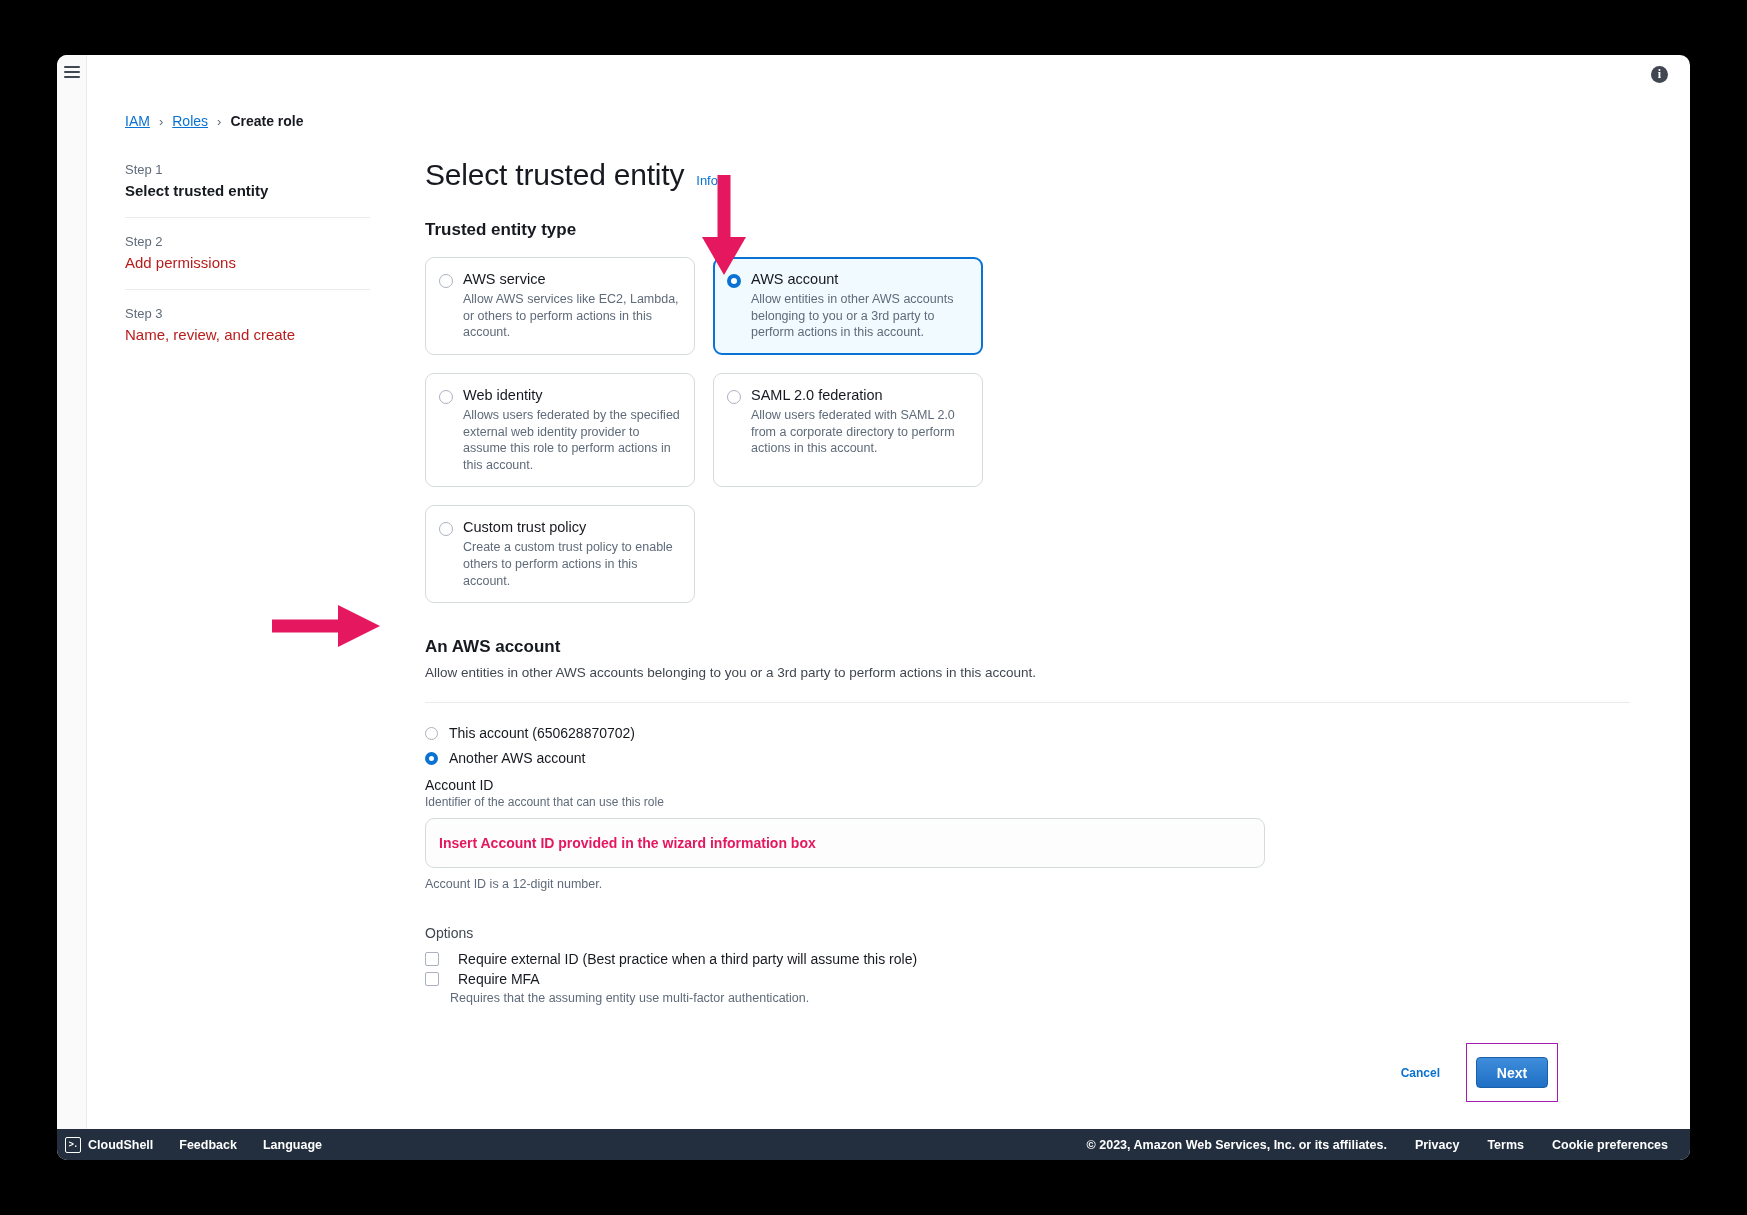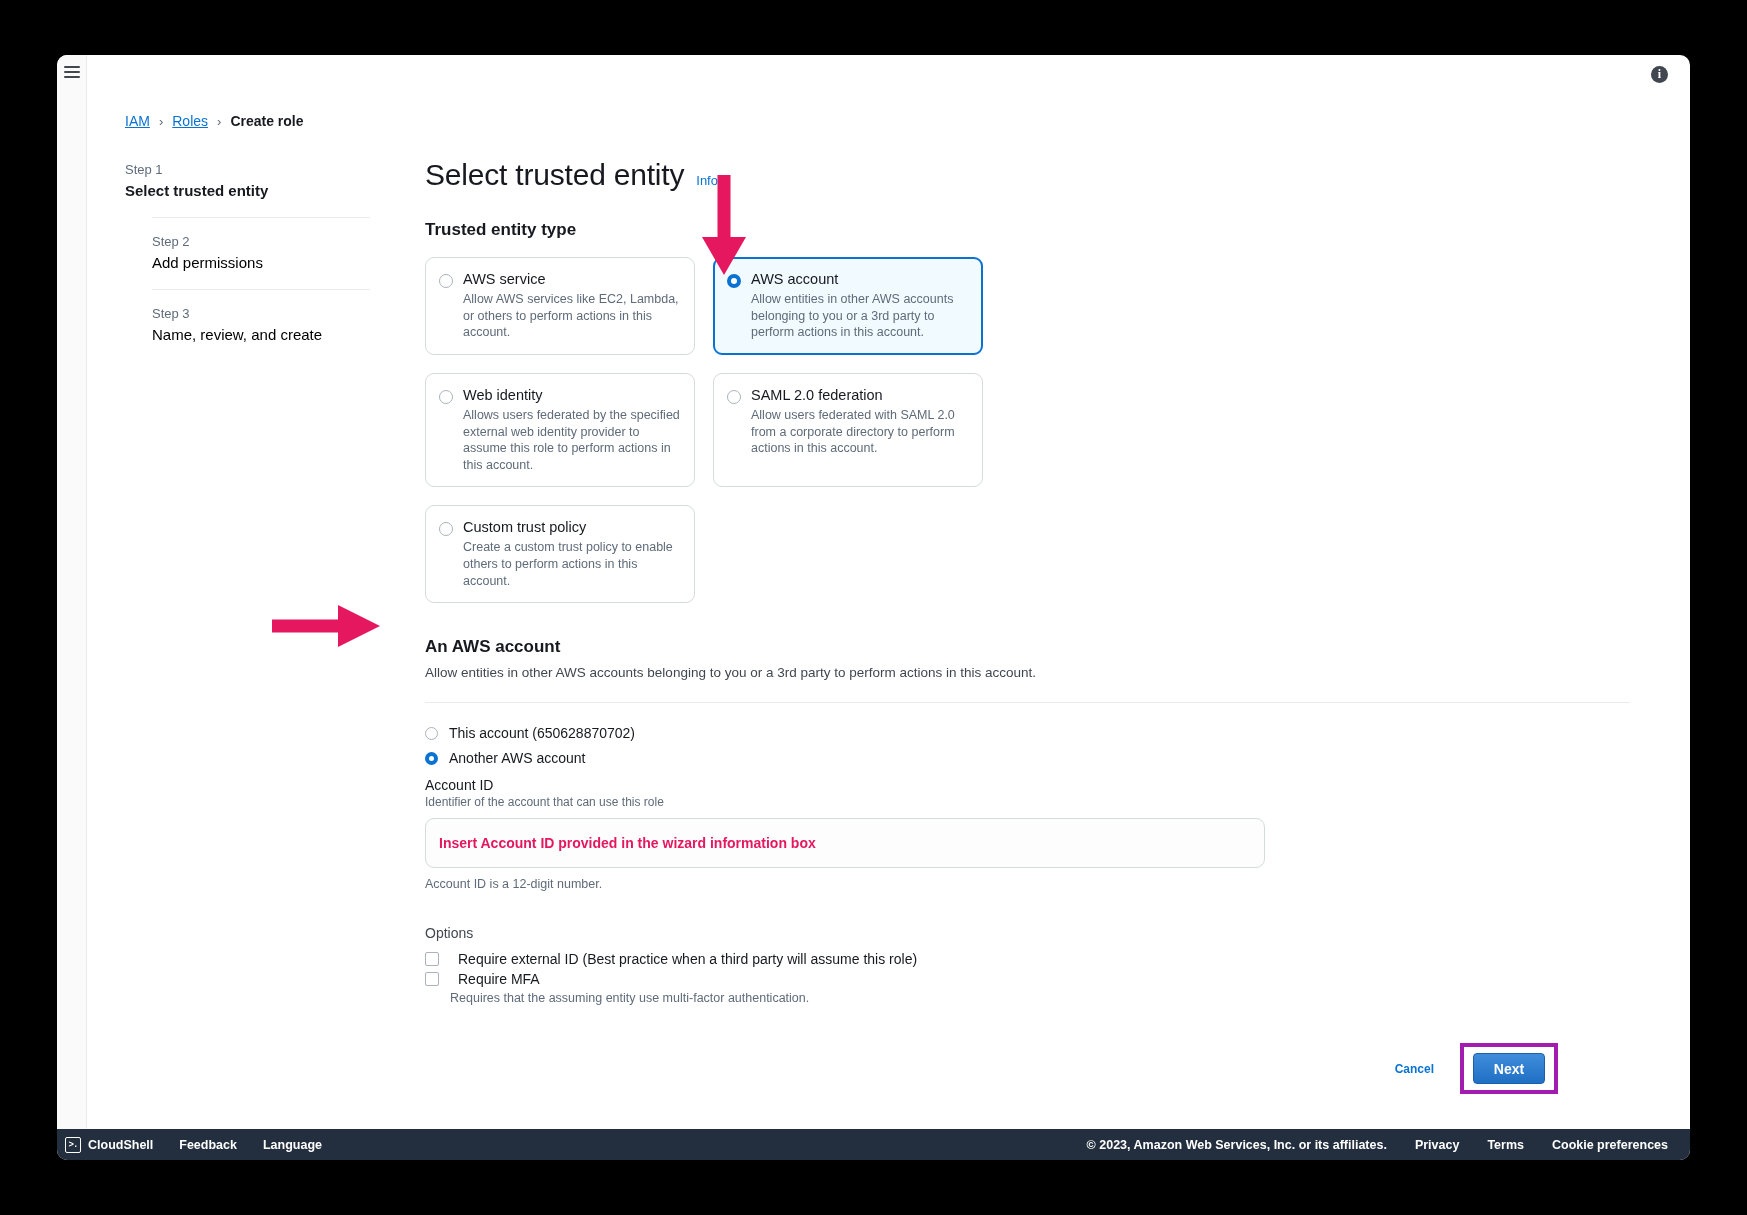--- a/index.html
+++ b/index.html
@@ -69,23 +69,23 @@
     display: flex; align-items: center; gap: 9px;
     font-size: 14px; margin-bottom: 29px;
   }
   .crumb-link { color: #0972d3; text-decoration: underline; cursor: pointer; }
   .crumb-sep { color: #5f6b7a; font-size: 13px; }
   .crumb-current { color: #16191f; font-weight: bold; }
   
   .cols { display: flex; align-items: flex-start; }
   .steps { width: 245px; flex: 0 0 245px; padding-top: 4px; }
   .step { padding-bottom: 18px; }
-  .step + .step { border-top: 1px solid #e9ebed; padding-top: 16px; margin-left: 27px; }
+  .step + .step { border-top: 1px solid #e9ebed; padding-top: 16px; }
   .step-num { font-size: 13px; color: #5f6b7a; margin-bottom: 5px; }
-  .step-name { font-size: 15px; color: #000000; }
+  .step-name { font-size: 15px; color: #b91c1c; }
   .step.active .step-name { color: #16191f; font-weight: bold; }
   .main { flex: 1 1 auto; padding-left: 55px; }
   
   .page-title-row { display: flex; align-items: baseline; gap: 12px; margin-bottom: 28px; }
   .page-title { font-size: 30px; font-weight: normal; color: #16191f; letter-spacing: -0.2px; }
   .info-link { font-size: 13px; color: #0972d3; font-weight: normal; cursor: pointer; }
   .section-h { font-size: 17px; font-weight: bold; color: #16191f; margin-bottom: 17px; }
   
   .cardgrid { display: flex; flex-wrap: wrap; gap: 18px; max-width: 845px; }
   .card {
@@ -140,22 +140,22 @@
   }
   .check-label { font-size: 14px; color: #16191f; }
   .check-sub { font-size: 12.5px; color: #5f6b7a; margin-left: 25px; }
   
   .actions {
     display: flex; align-items: center; justify-content: flex-end;
     gap: 26px; margin-top: 38px; padding-right: 92px; position: relative;
   }
   .cancel-btn { font-size: 12px; font-weight: bold; color: #0972d3; cursor: pointer; }
   .next-wrap {
-    border: 4px solid #a21caf;
-    padding: 6px 9px;
+    border: 1px solid #a21caf;
+    padding: 13px 9px;
     background: #ffffff;
   }
   .next-btn {
     width: 72px; height: 31px;
     border-radius: 4px;
     border: 1px solid #1a5fa8;
     background: linear-gradient(#3f8ddb, #1f6fc4);
     color: #ffffff; font-size: 14px; font-weight: bold;
     display: flex; align-items: center; justify-content: center;
     cursor: pointer;

